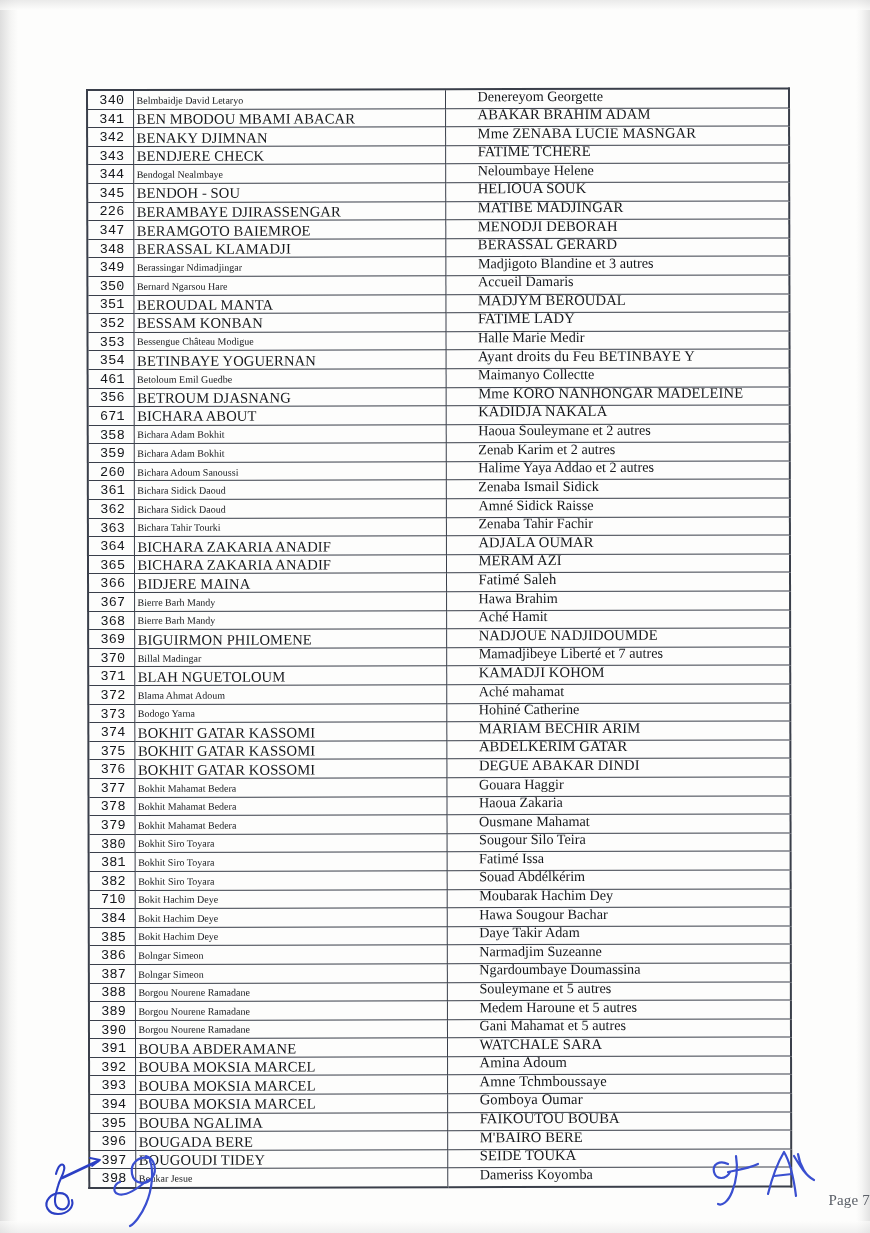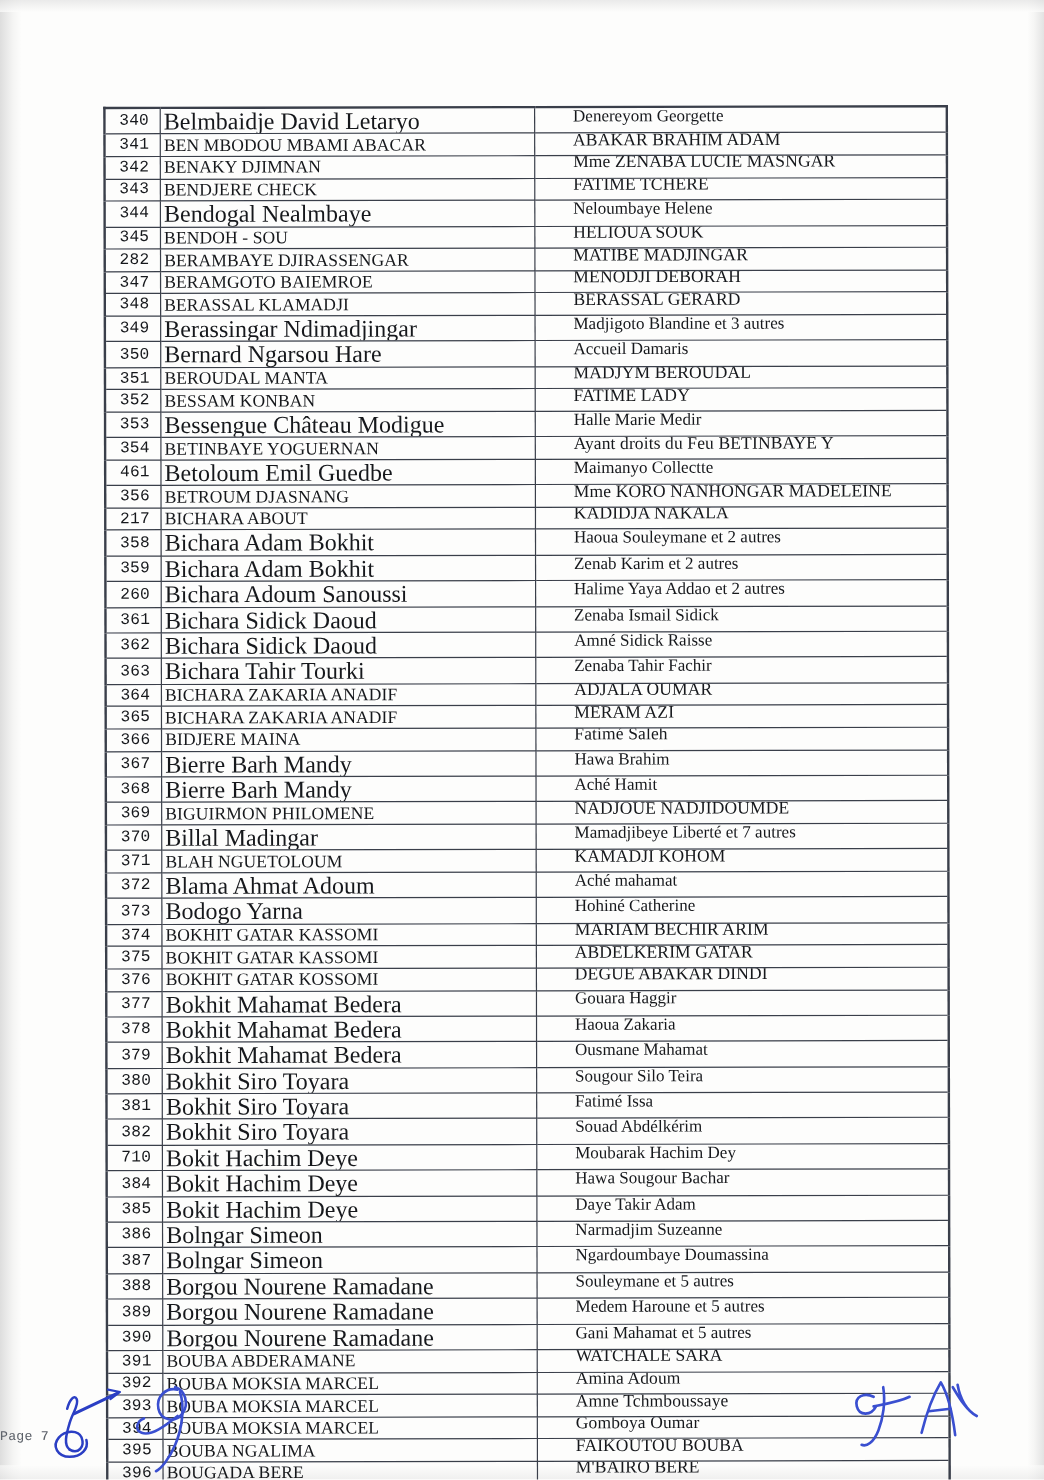--- a/index.html
+++ b/index.html
@@ -79,21 +79,21 @@
     color: #16181c;
     line-height: 1.02;
   }
   td.num {
     text-align: center;
     font-size: 13.5px;
     padding-left: 0;
     letter-spacing: .2px;
   }
   td.name {
-    font-size: 20px;
+    font-size: 10px;
     border-right-width: 2px;
   }
   td.benef {
     font-size: 14.2px;
     padding-left: 4px;
   }
   
   td.caps { font-size: 14.6px; letter-spacing: .1px; }
   td.indent { padding-left: 10px; }
 
@@ -114,23 +114,23 @@
     position: relative;
     top: 1px;
   }
 
   
   #page-footer {
     position: absolute;
     left: 0;
     right: 0;
     top: 1192px;
-    text-align: left;
-    font-family: Liberation Mono, monospace;
-    font-size: 11px;
+    text-align: right;
+    font-family: Liberation Serif, serif;
+    font-size: 15px;
     color: #5b6068;
     letter-spacing: .2px;
   }
 
   
   .signature {
     position: absolute;
     pointer-events: none;
   }
   #signature-left-a  { left: 38px;  top: 1148px; }
@@ -216,21 +216,21 @@
           </td>
           <td class="name caps">
             <span>BENDOH - SOU</span>
           </td>
           <td class="benef caps">
             <span>HELIOUA SOUK</span>
           </td>
         </tr>
         <tr>
           <td class="num">
-            <span>282</span>
+            <span>226</span>
           </td>
           <td class="name caps indent">
             <span>BERAMBAYE DJIRASSENGAR</span>
           </td>
           <td class="benef caps">
             <span>MATIBE MADJINGAR</span>
           </td>
         </tr>
         <tr>
           <td class="num">
@@ -337,21 +337,21 @@
           </td>
           <td class="name caps">
             <span>BETROUM DJASNANG</span>
           </td>
           <td class="benef caps">
             <span>Mme KORO NANHONGAR MADELEINE</span>
           </td>
         </tr>
         <tr>
           <td class="num">
-            <span>217</span>
+            <span>671</span>
           </td>
           <td class="name caps">
             <span>BICHARA  ABOUT</span>
           </td>
           <td class="benef caps">
             <span>KADIDJA NAKALA</span>
           </td>
         </tr>
         <tr>
           <td class="num">

